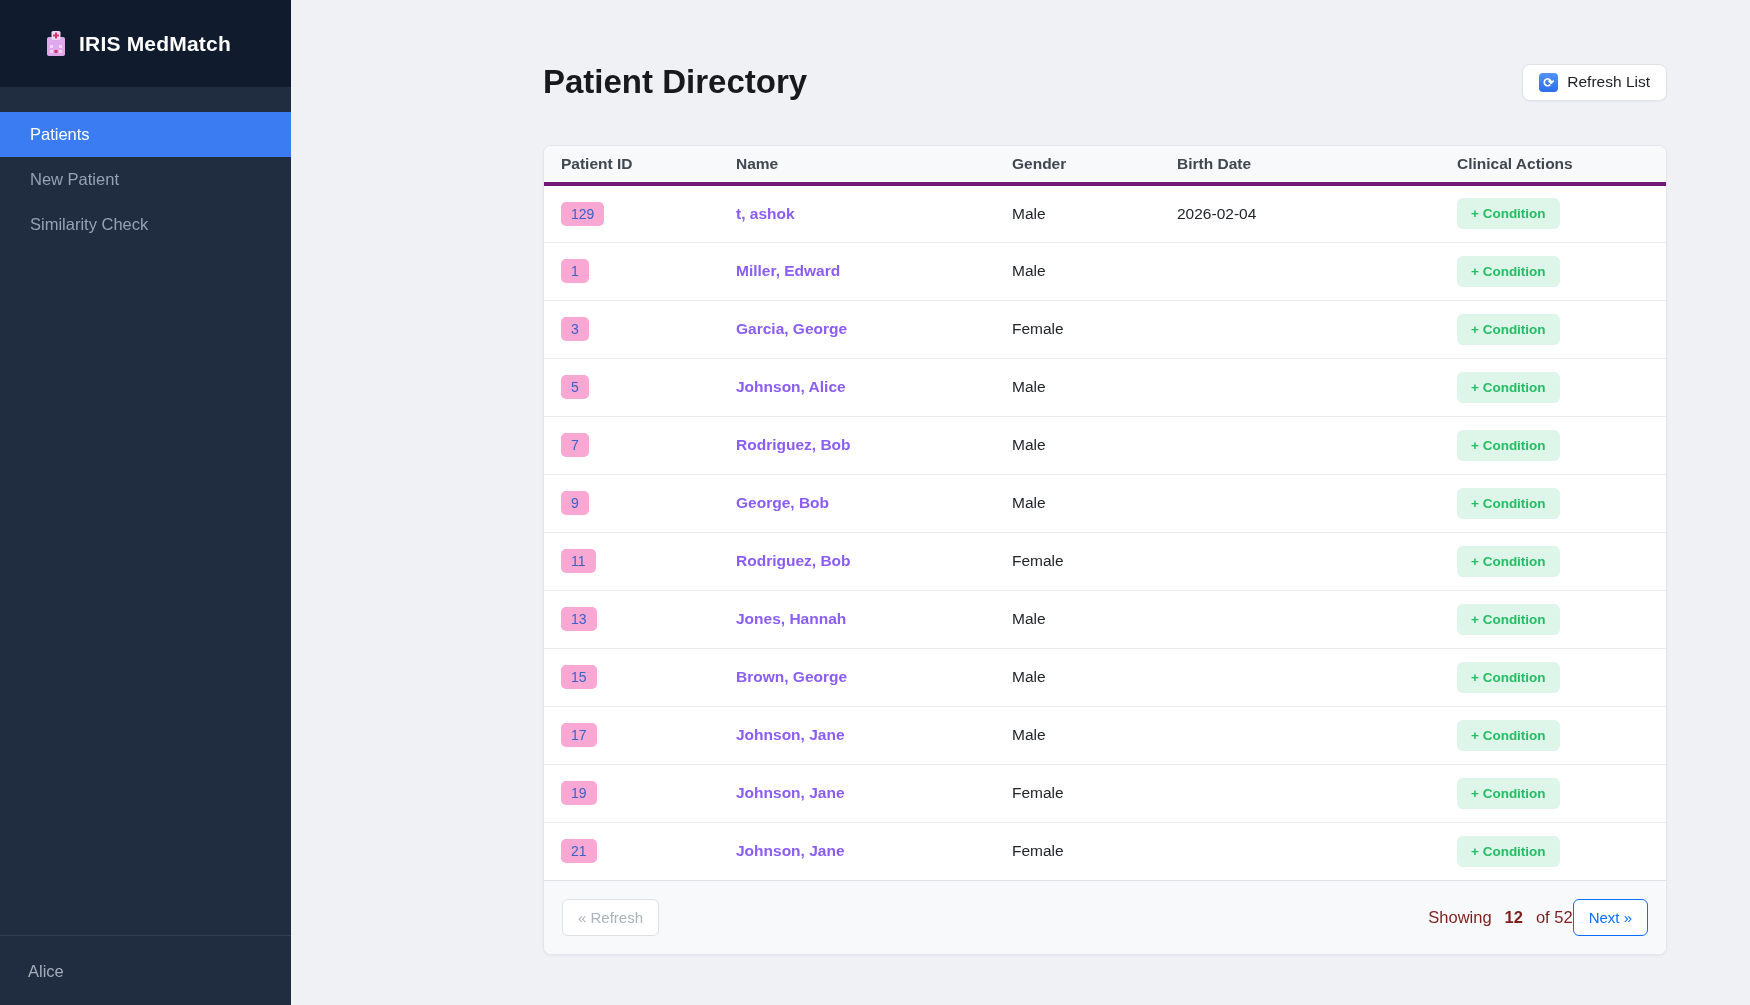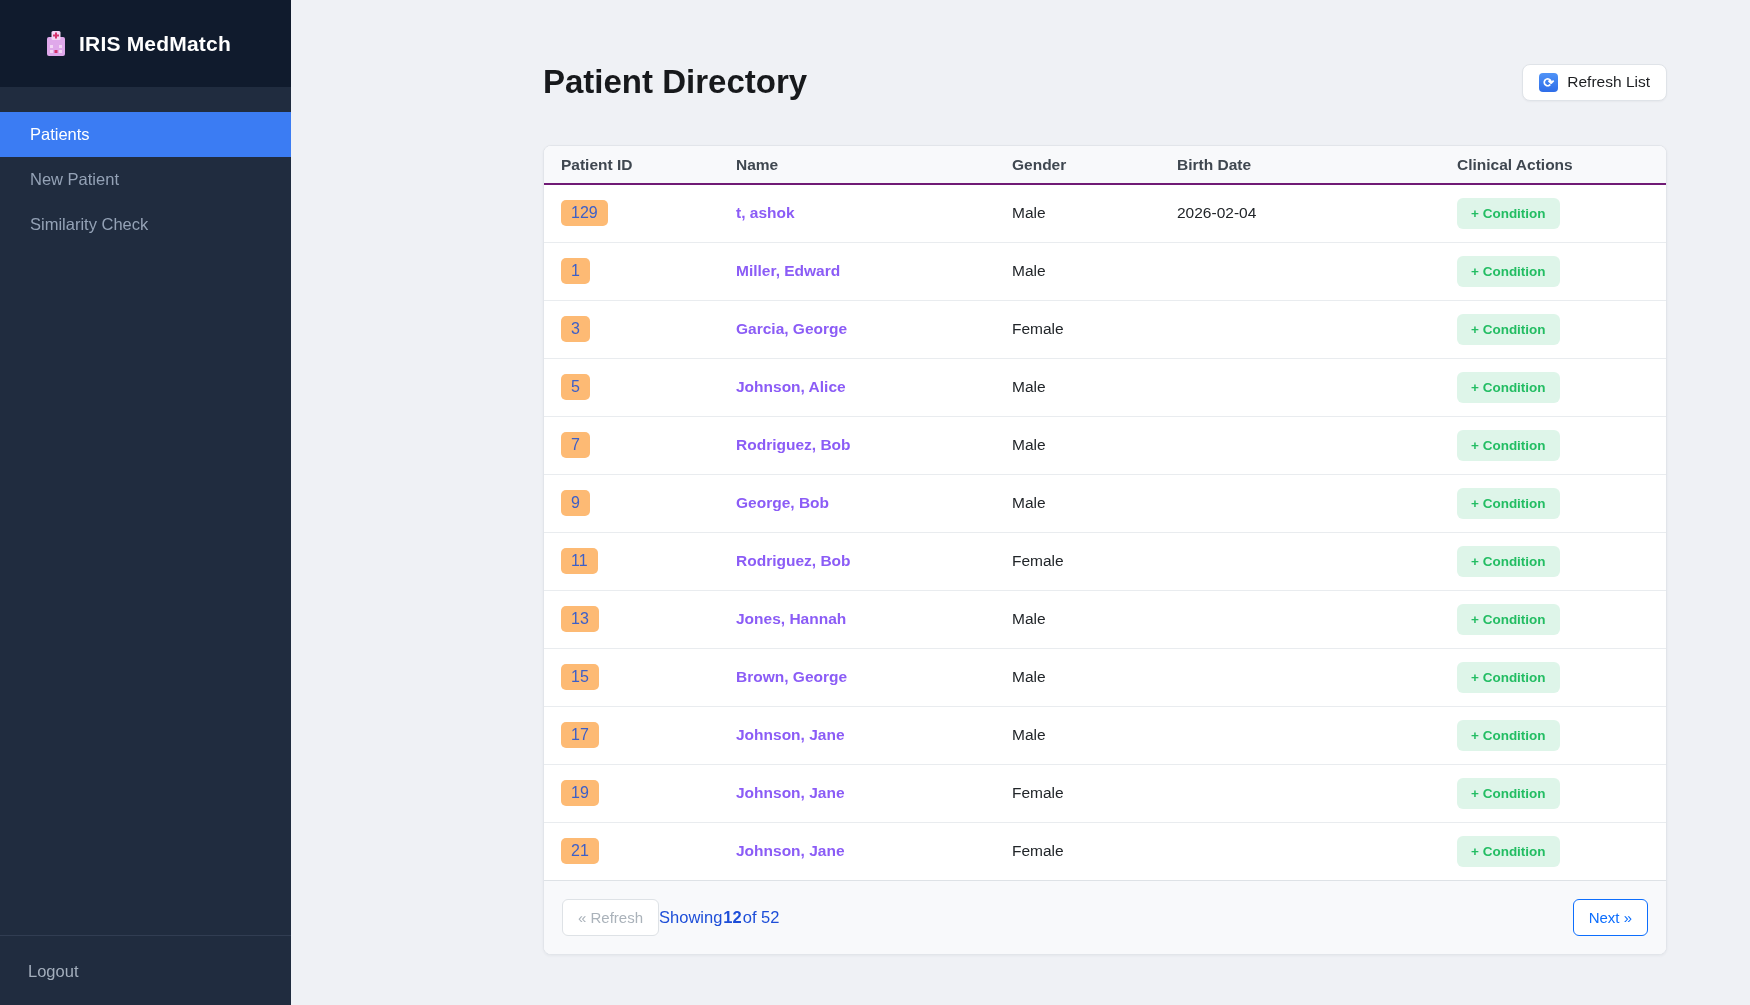--- a/index.html
+++ b/index.html
@@ -34,38 +34,38 @@
   .refresh-icon { width:19px; height:19px; background:linear-gradient(#4f93f7,#2e6de8);
                   border-radius:4px; color:#ffffff; display:inline-flex; align-items:center;
                   justify-content:center; font-size:13px; font-weight:bold; line-height:1; }
 
   
   .card { background:#ffffff; border:1px solid #e2e5ea; border-radius:8px; overflow:hidden;
           box-shadow:0 1px 3px rgba(20,30,50,.05); }
   table { width:100%; border-collapse:collapse; table-layout:fixed; }
   th, td { padding:0; text-align:left; }
   thead th { background:#f8f9fb; font-size:15.5px; color:#3f4750; font-weight:bold;
-             height:38px; border-bottom:2px solid #701a75; }
+             height:38px; border-bottom:4px solid #701a75; }
   th:first-child, td:first-child { padding-left:17px; }
   tbody td { height:58px; border-top:1px solid #e9ecef; font-size:15.5px;
              color:#212529; vertical-align:middle; }
   tbody tr:first-child td { border-top:none; }
-  .id-badge { background:#fdba74; color:#3c5fc8; border-radius:5px; padding:4px 10px;
-              font-size:16px; text-decoration:none; display:inline-block; cursor:pointer; }
+  .id-badge { background:#f9a8d4; color:#3c5fc8; border-radius:5px; padding:4px 10px;
+              font-size:14px; text-decoration:none; display:inline-block; cursor:pointer; }
   .pname { font-weight:bold; color:#8b5cf6; }
   .cond-btn { background:#def5e9; color:#23bd63; border:none; border-radius:6px;
               padding:8px 14px; font-size:13.5px; font-weight:bold; cursor:pointer;
               font-family:inherit; }
 
   .table-footer { background:#f8f9fb; border-top:1px solid #dee2e6; display:flex;
                   align-items:center; padding:18px; }
   .prev-btn { background:#ffffff; border:1px solid #dee2e6; color:#aab2ba; border-radius:6px;
               padding:9px 15px; font-size:15px; font-family:inherit; }
-  .showing { flex:1; display:flex; justify-content:flex-start; gap:1px;
-             font-size:16.5px; color:#1d4ed8; }
+  .showing { flex:1; display:flex; justify-content:flex-end; gap:13px;
+             font-size:16.5px; color:#7f1d1d; }
   .showing .count { font-weight:bold; }
   .next-btn { background:#ffffff; border:1px solid #0d6efd; color:#0d6efd; border-radius:6px;
               padding:9px 15px; font-size:15px; cursor:pointer; font-family:inherit; }
 </style>
 </head>
 <body>
 
 <div class="app">
 
   <aside class="sidebar">
@@ -85,21 +85,21 @@
       <span class="brand-text">IRIS MedMatch</span>
     </div>
 
     <nav class="nav">
       <a class="nav-item active">Patients</a>
       <a class="nav-item">New Patient</a>
       <a class="nav-item">Similarity Check</a>
     </nav>
 
     <div class="sidebar-bottom">
-      <a class="logout">Logout</a>
+      <a class="logout">Alice</a>
     </div>
   </aside>
 
   <main class="main">
     <div class="page-header">
       <h1 class="page-title">Patient Directory</h1>
       <button class="refresh-btn">
         <span class="refresh-icon">⟳</span>
         <span>Refresh List</span>
       </button>

